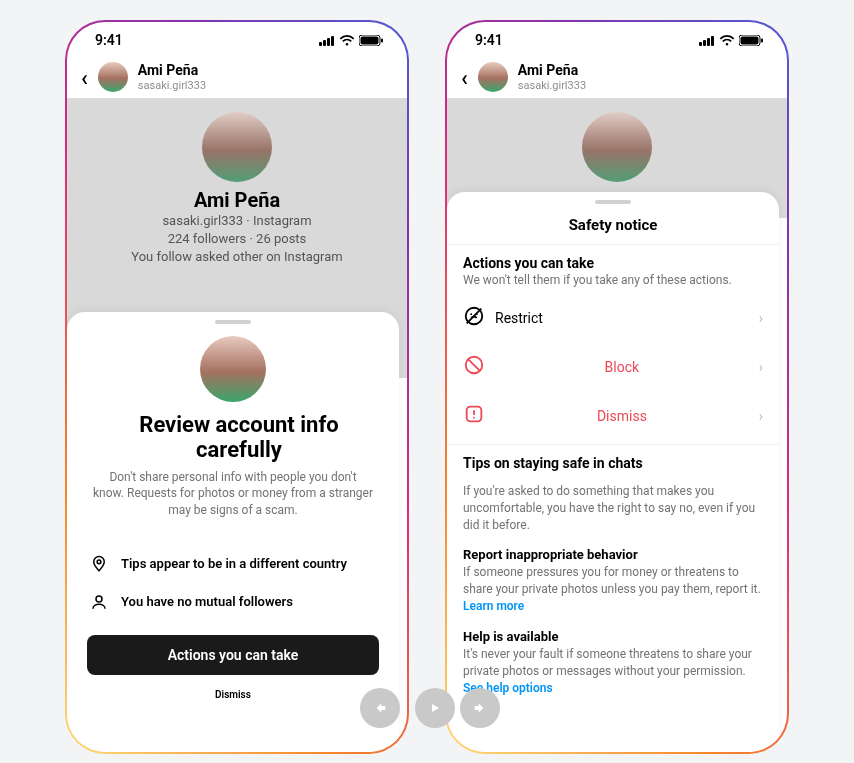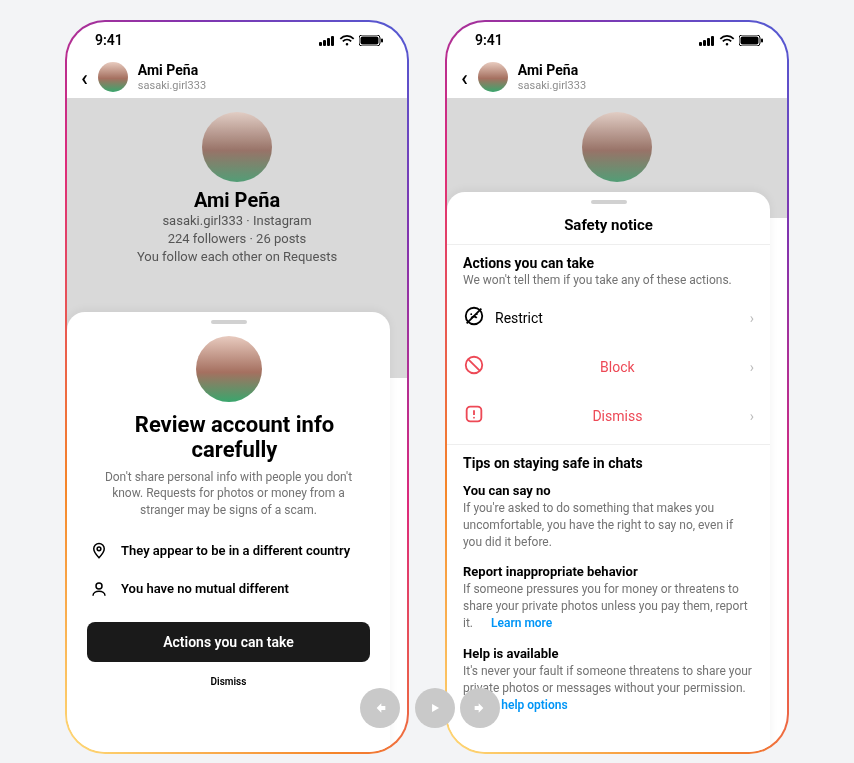--- a/index.html
+++ b/index.html
@@ -62,35 +62,35 @@
     padding: 10px 0 24px;
     height: 280px;
   }
   .dimmed .profile { text-align: center; }
   .dimmed .profile .avatar { margin: 4px auto 6px; }
   .p-name { font-weight: 700; font-size: 20px; }
   .p-sub { font-size: 13px; color: #555; line-height: 1.4; }
 
   .sheet {
     position: absolute;
-    left: 0; right: 17px; bottom: 0;
+    left: 0; right: 8px; bottom: 0;
     background: #fff;
     border-top-left-radius: 18px;
     border-top-right-radius: 18px;
     box-shadow: 0 -2px 10px rgba(0,0,0,0.06);
     padding: 8px 0 20px;
   }
   .grabber {
     width: 36px; height: 4px; background: #d1d1d1; border-radius: 2px;
     margin: 0 auto 12px;
   }
   .sheet1-body { padding: 0 20px; text-align: center; }
   .sheet1-body .avatar { margin: 4px auto 10px; }
   .sheet-title { font-weight: 700; font-size: 22px; line-height: 1.15; margin-bottom: 6px; margin-left: 12px; }
-  .sheet-sub { font-size: 12px; color: #737373; line-height: 1.4; margin-bottom: 13px; padding: 0 6px;}
+  .sheet-sub { font-size: 12px; color: #737373; line-height: 1.4; margin-bottom: 26px; padding: 0 6px;}
   .signal-row {
     display: flex; align-items: center; gap: 12px; text-align: left;
     font-size: 13px; font-weight: 600; padding: 10px 2px;
   }
   .signal-icon { width: 20px; display:flex; justify-content:center; }
   .btn-primary {
     background: #1a1a1a; color: #fff; border-radius: 8px;
     padding: 12px 0; font-weight: 600; font-size: 14px;
     margin-top: 14px; cursor: pointer;
   }
@@ -108,21 +108,21 @@
   .action-row {
     display: flex; align-items: center; gap: 10px;
     padding: 12px 16px; font-size: 14px; cursor: pointer;
   }
   .action-row .label { flex: 1; }
   .action-row .chev { color: #bbb; }
   .danger { color: #ed4956; text-align: center; }
   .tip { padding: 6px 16px 8px; }
   .tip-head { font-weight: 700; font-size: 13px; margin-bottom: 2px; }
   .tip-body { font-size: 12px; color: #737373; line-height: 1.4; }
-  .link { color: #0095f6; font-weight: 600; font-size: 12px; margin-left: 15px; }
+  .link { color: #0095f6; font-weight: 600; font-size: 12px; }
 
   .nav-circle {
     width: 40px; height: 40px; border-radius: 50%;
     background: #c9c9c9; display:flex; align-items:center; justify-content:center;
     color: #fff; font-size: 14px;
   }
   #nav-prev { position: absolute; left: 360px; top: 688px; }
   #nav-play { position: absolute; left: 415px; top: 688px; }
   #nav-next { position: absolute; left: 460px; top: 688px; }
 </style>
@@ -157,46 +157,46 @@
         <div class="header-name">Ami Peña</div>
         <div class="header-handle">sasaki.girl333</div>
       </div>
     </div>
     <div class="dimmed">
       <div class="profile">
         <div class="avatar big"></div>
         <div class="p-name">Ami Peña</div>
         <div class="p-sub">sasaki.girl333 · Instagram</div>
         <div class="p-sub">224 followers · 26 posts</div>
-        <div class="p-sub">You follow each other on Requests</div>
+        <div class="p-sub">You follow asked other on Instagram</div>
       </div>
     </div>
     <div class="sheet" style="height:440px;">
       <div class="grabber"></div>
       <div class="sheet1-body">
         <div class="avatar med"></div>
         <div class="sheet-title">Review account info carefully</div>
         <div class="sheet-sub">Don't share personal info with people you don't know. Requests for photos or money from a stranger may be signs of a scam.</div>
         <div class="signal-row">
           <span class="signal-icon">
             <svg width="18" height="18" viewBox="0 0 24 24" fill="none" stroke="#000" stroke-width="2">
                 <path d="M12 21s-7-7.5-7-12a7 7 0 0 1 14 0c0 4.5-7 12-7 12Z"></path>
                 <circle cx="12" cy="9" r="2.5"></circle>
               </svg>
           </span>
-          <span>They appear to be in a different country</span>
+          <span>Tips appear to be in a different country</span>
         </div>
         <div class="signal-row">
           <span class="signal-icon">
             <svg width="18" height="18" viewBox="0 0 24 24" fill="none" stroke="#000" stroke-width="2">
                 <circle cx="12" cy="8" r="4"></circle>
                 <path d="M4 21c0-4 4-6 8-6s8 2 8 6"></path>
               </svg>
           </span>
-          <span>You have no mutual different</span>
+          <span>You have no mutual followers</span>
         </div>
         <div class="btn-primary">Actions you can take</div>
         <div class="btn-dismiss">Dismiss</div>
       </div>
     </div>
   </div>
 </div>
 
 <div class="phone">
   <div class="screen">
@@ -276,21 +276,20 @@
         <span class="chev" style="color:#bbb;">›</span>
       </div>
 
       <div style="border-top:1px solid #eee;margin-top:4px;"></div>
 
       <div class="section">
         <div class="sec-head">Tips on staying safe in chats</div>
       </div>
 
       <div class="tip">
-        <div class="tip-head">You can say no</div>
         <div class="tip-body">If you're asked to do something that makes you uncomfortable, you have the right to say no, even if you did it before.</div>
       </div>
       <div class="tip">
         <div class="tip-head">Report inappropriate behavior</div>
         <div class="tip-body">
           <span>If someone pressures you for money or threatens to share your private photos unless you pay them, report it.</span>
           <span class="link">Learn more</span>
         </div>
       </div>
       <div class="tip">

